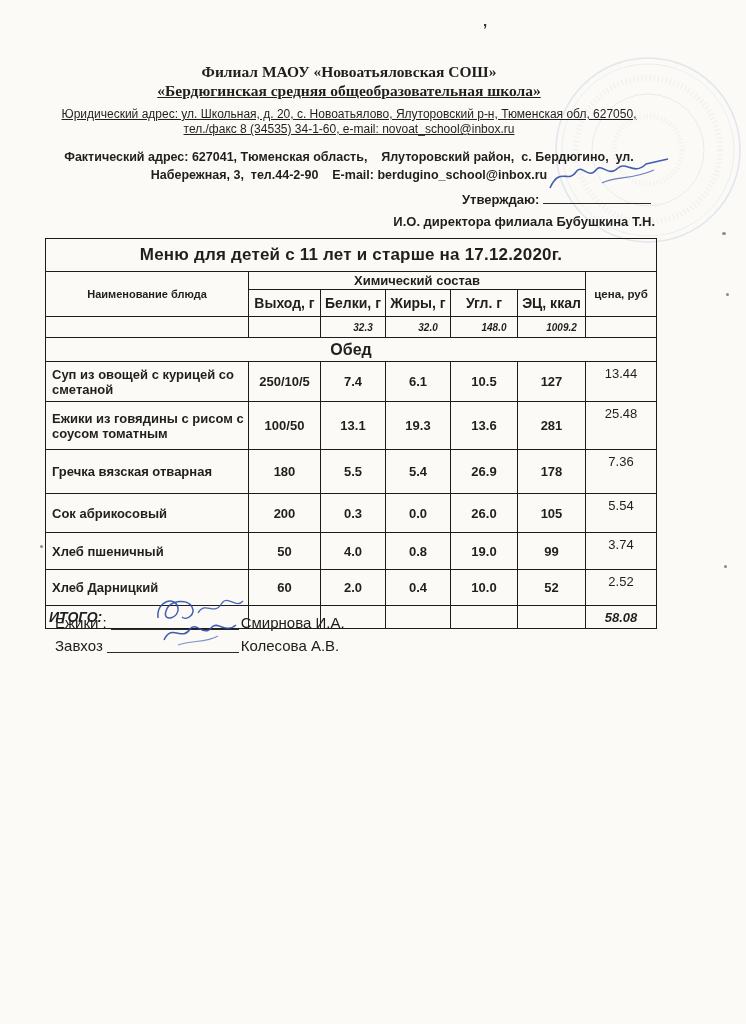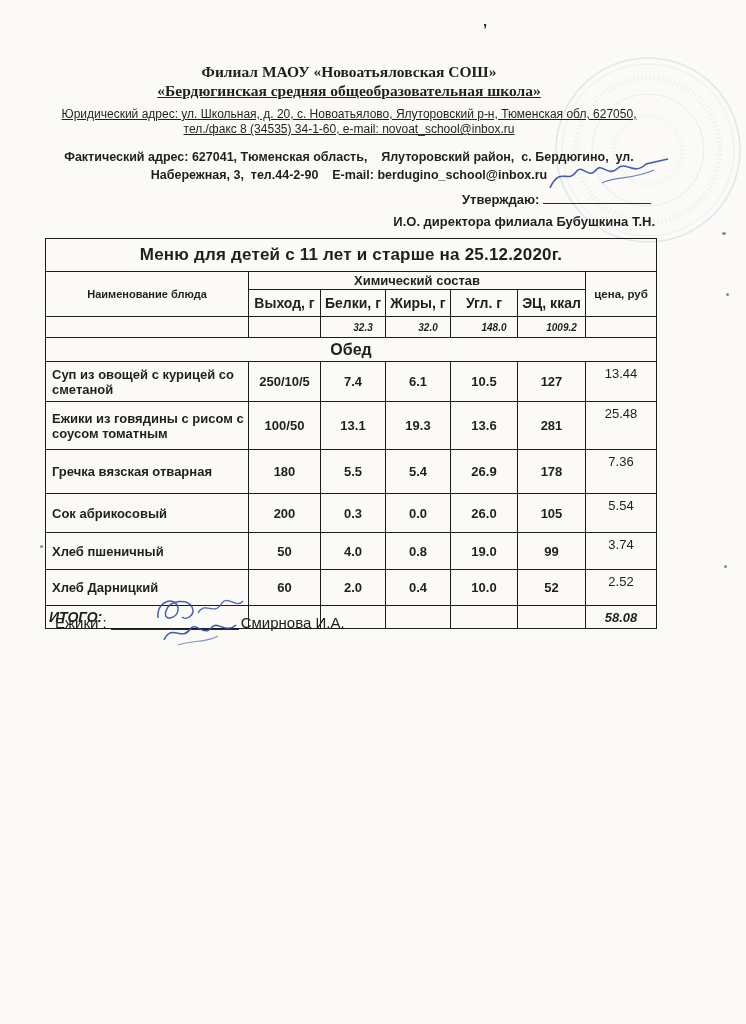--- a/index.html
+++ b/index.html
@@ -100,21 +100,21 @@
       <col style="width:203px">
         <col style="width:72px">
         <col style="width:65px">
         <col style="width:65px">
         <col style="width:67px">
         <col style="width:68px">
         <col style="width:71px">
     </colgroup>
     <tbody>
     <tr class="title-row">
-      <td colspan="7">Меню для детей с 11 лет и старше на 25.12.2020г.</td>
+      <td colspan="7">Меню для детей с 11 лет и старше на 17.12.2020г.</td>
     </tr>
     <tr>
       <td rowspan="2" class="h-dish">Наименование блюда</td>
       <td colspan="5" class="h-chem">Химический состав</td>
       <td rowspan="2" class="h-price">цена, руб</td>
     </tr>
     <tr class="sub-row">
       <td>Выход, г</td>
       <td>Белки, г</td>
       <td>Жиры, г</td>
@@ -200,20 +200,25 @@
     </tr>
     </tbody>
   </table>
 
   <div class="footer-block">
     <div class="footer-row">
       <span>Ежики :</span>
       <span class="sig-line cook"></span>
       <span class="footer-name">Смирнова И.А.</span>
     </div>
+    <div class="footer-row">
+      <span>Завхоз</span>
+      <span class="sig-line steward"></span>
+      <span class="footer-name">Колесова А.В.</span>
+    </div>
   </div>
 
   <div class="sig sig-approve">
     <svg width="135" height="42" viewBox="0 0 135 42">
       <path d="M8,32 C18,10 26,28 34,16 C40,7 46,24 54,14 C60,6 66,22 76,12 C84,5 92,20 104,8 L126,3" fill="none" stroke="#2f4da8" stroke-width="1.6" opacity="0.9"></path>
       <path d="M60,27 C72,20 90,24 112,14" fill="none" stroke="#2f4da8" stroke-width="1.2" opacity="0.7"></path>
     </svg>
   </div>
   <div class="sig sig-cook">
     <svg width="100" height="36" viewBox="0 0 100 36">

